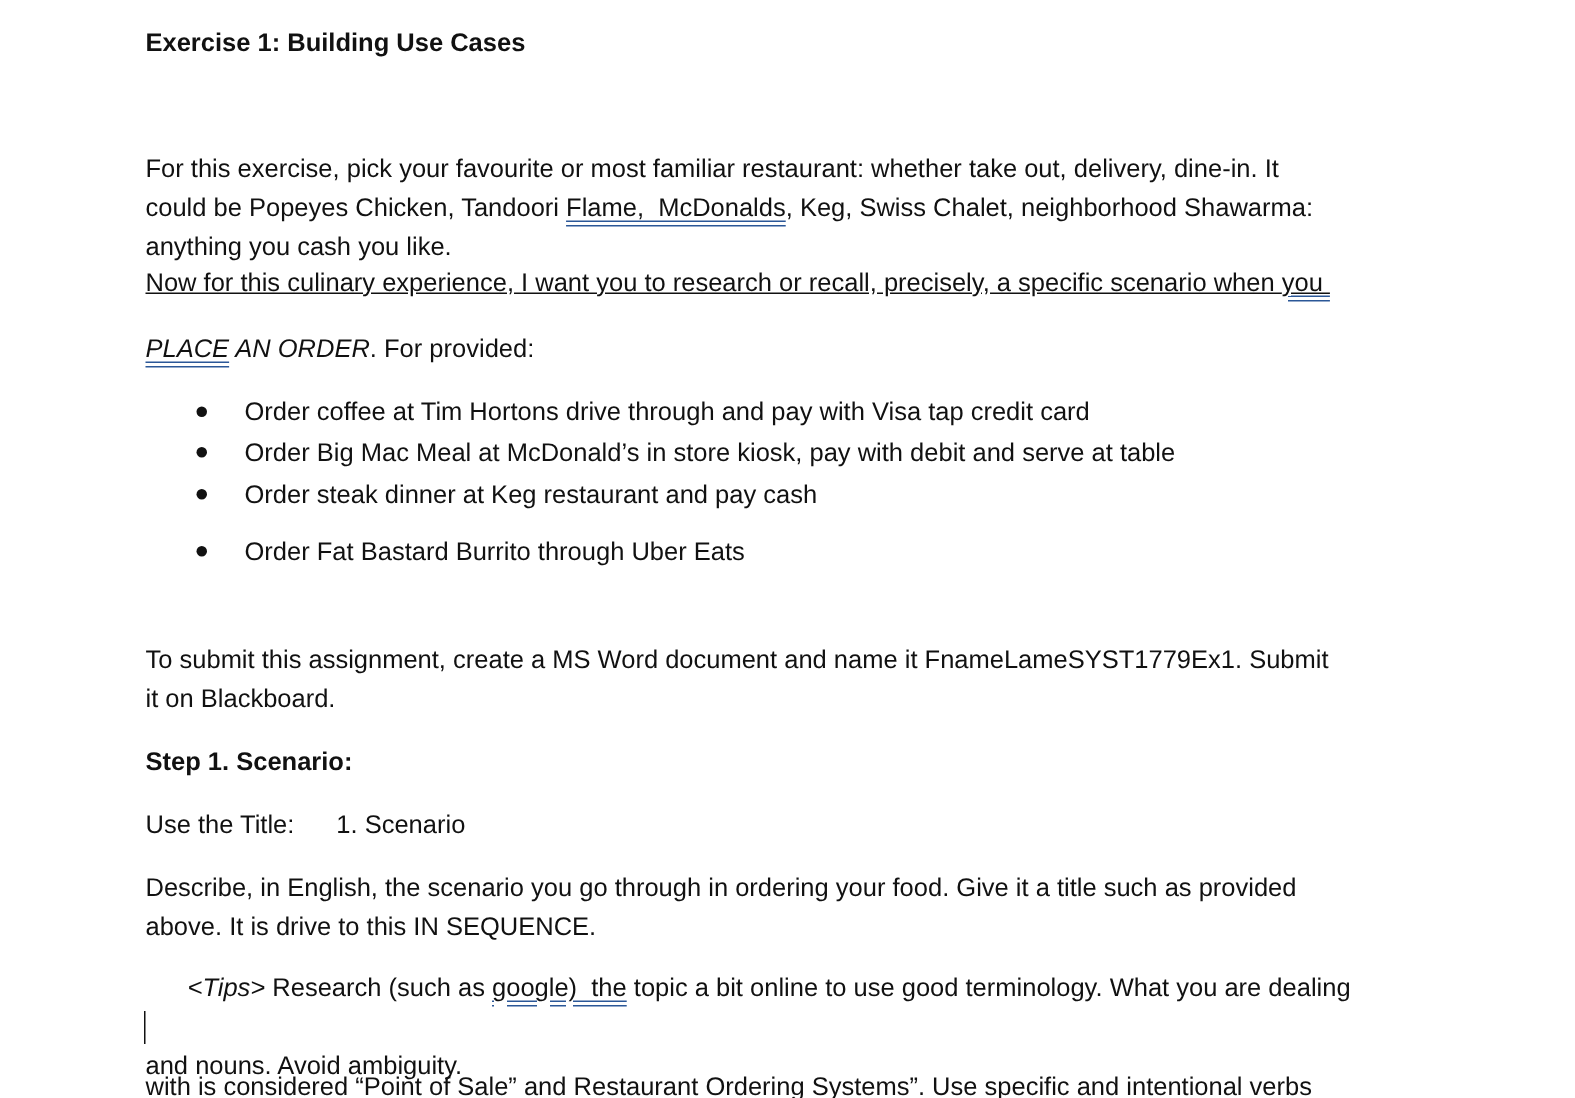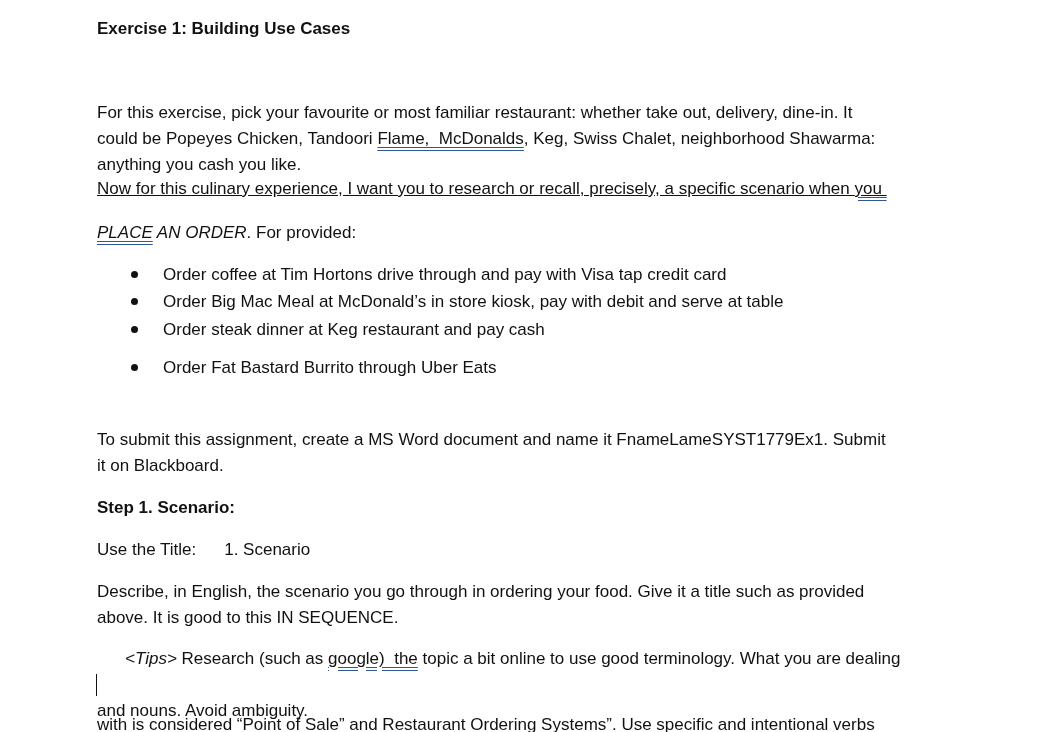--- a/index.html
+++ b/index.html
@@ -104,20 +104,20 @@
       <span class="bullet-text">Order Fat Bastard Burrito through Uber Eats</span>
     </div>
   </div>
 
   <div class="line" style="top:427px;">To submit this assignment, create a MS Word document and name it FnameLameSYST1779Ex1. Submit</div>
   <div class="line" style="top:453px;">it on Blackboard.</div>
 
   <div class="line bold" style="top:495px;">Step 1. Scenario:</div>
   <div class="line" style="top:537px;"><span>Use the Title:</span><span class="tab-gap"></span><span>1. Scenario</span></div>
   <div class="line" style="top:579px;">Describe, in English, the scenario you go through in ordering your food. Give it a title such as provided</div>
-  <div class="line" style="top:605px;">above. It is good to this IN SEQUENCE.</div>
+  <div class="line" style="top:605px;">above. It is drive to this IN SEQUENCE.</div>
 
   <div class="line" style="top:646px;margin-left:28px;"><span class="ital">&lt;Tips&gt;</span><span> Research (such as </span><span class="ul-double">google)  the</span><span> topic a bit online to use good terminology. What you are dealing</span></div>
   <div class="line" style="top:672px;margin-top:40px;">with is considered “Point of Sale” and Restaurant Ordering Systems”. Use specific and intentional verbs</div>
   <div class="line" style="top:698px;">and nouns. Avoid ambiguity.</div>
 
   <div class="caret"></div>
 </div>
 
 </body></html>

